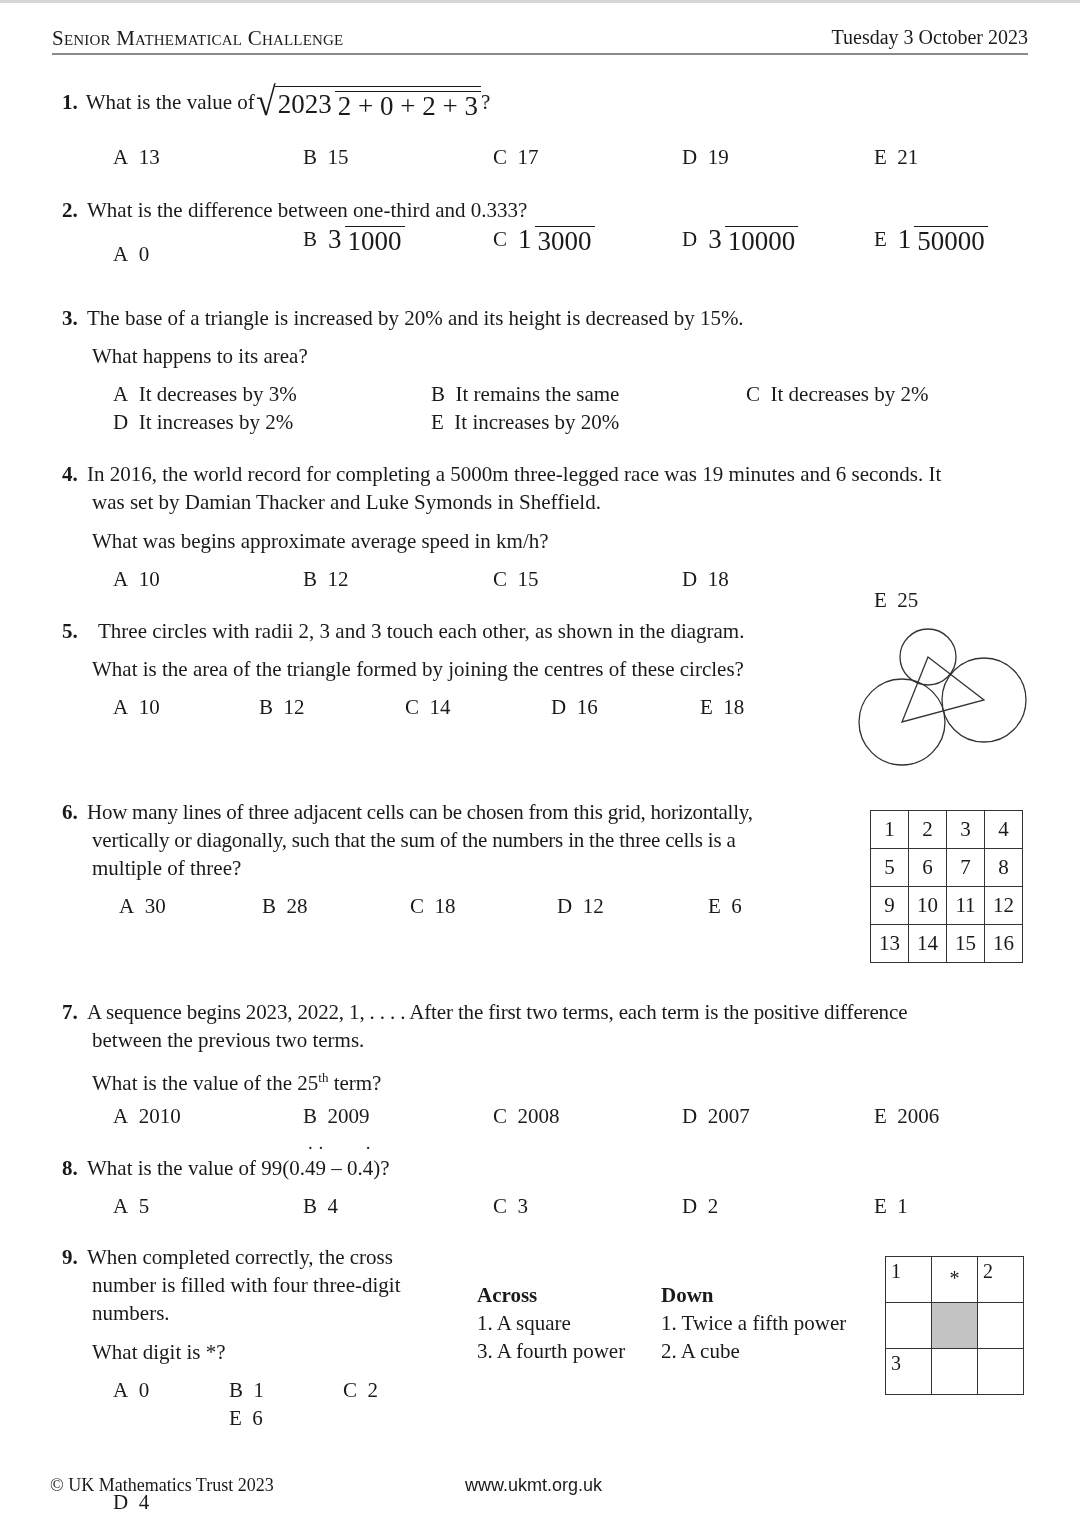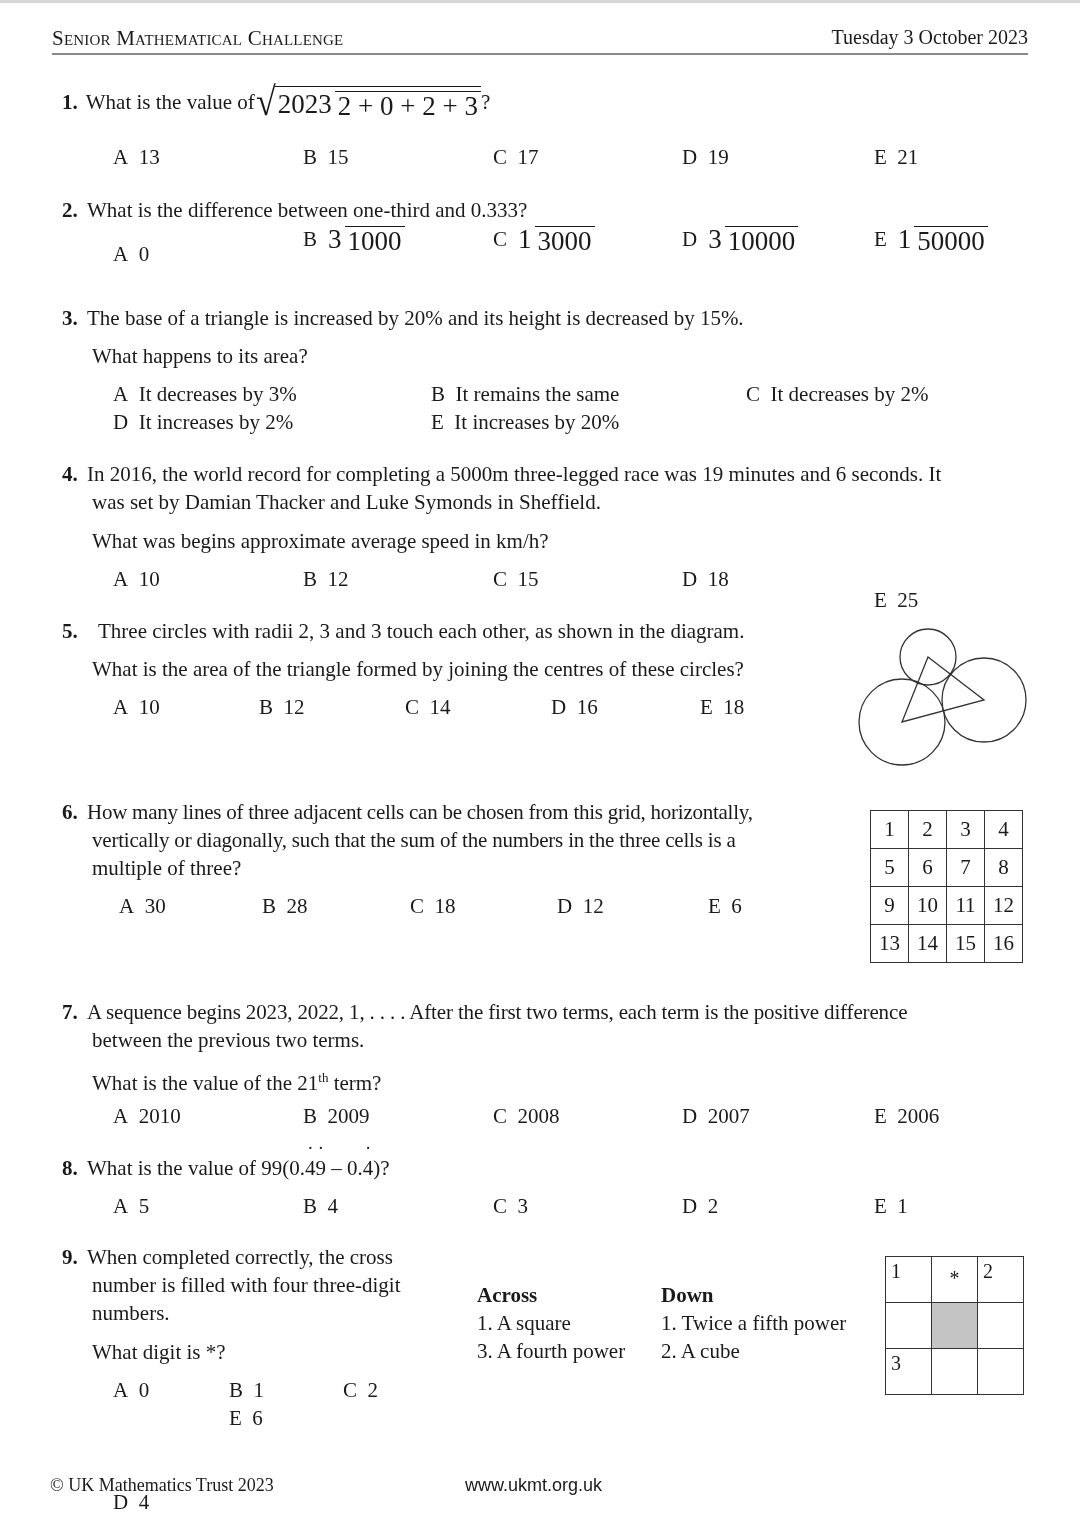--- a/index.html
+++ b/index.html
@@ -176,21 +176,21 @@
   </tr>
 </tbody>
   </table>
 
 <div class="abs qtxt" style="left:62px;top:998px">
   <span class="qnum">7.</span>
   <span style="margin-left:4px;letter-spacing:-0.15px">A sequence begins 2023, 2022, 1, . . . . After the first two terms, each term is the positive difference</span>
 </div>
 <div class="abs qtxt" style="left:92px;top:1026px">between the previous two terms.</div>
 <div class="abs qtxt" style="left:92px;top:1064px">
-  <span>What is the value of the 21</span><sup>th</sup><span> term?</span>
+  <span>What is the value of the 25</span><sup>th</sup><span> term?</span>
 </div>
 <div class="abs opt" style="left:113px;top:1104px"><span>A</span>&nbsp; <span>2010</span></div>
 <div class="abs opt" style="left:303px;top:1104px"><span>B</span>&nbsp; <span>2009</span></div>
 <div class="abs opt" style="left:493px;top:1104px"><span>C</span>&nbsp; <span>2008</span></div>
 <div class="abs opt" style="left:682px;top:1104px"><span>D</span>&nbsp; <span>2007</span></div>
 <div class="abs opt" style="left:874px;top:1104px"><span>E</span>&nbsp; <span>2006</span></div>
 
 <div class="abs qtxt" style="left:62px;top:1154px">
   <span class="qnum">8.</span>
   <span style="margin-left:4px"><span>What is the value of 99(0.</span><span class="dotd">4</span><span class="dotd">9</span><span> – 0.</span><span class="dotd">4</span><span>)?</span></span>

